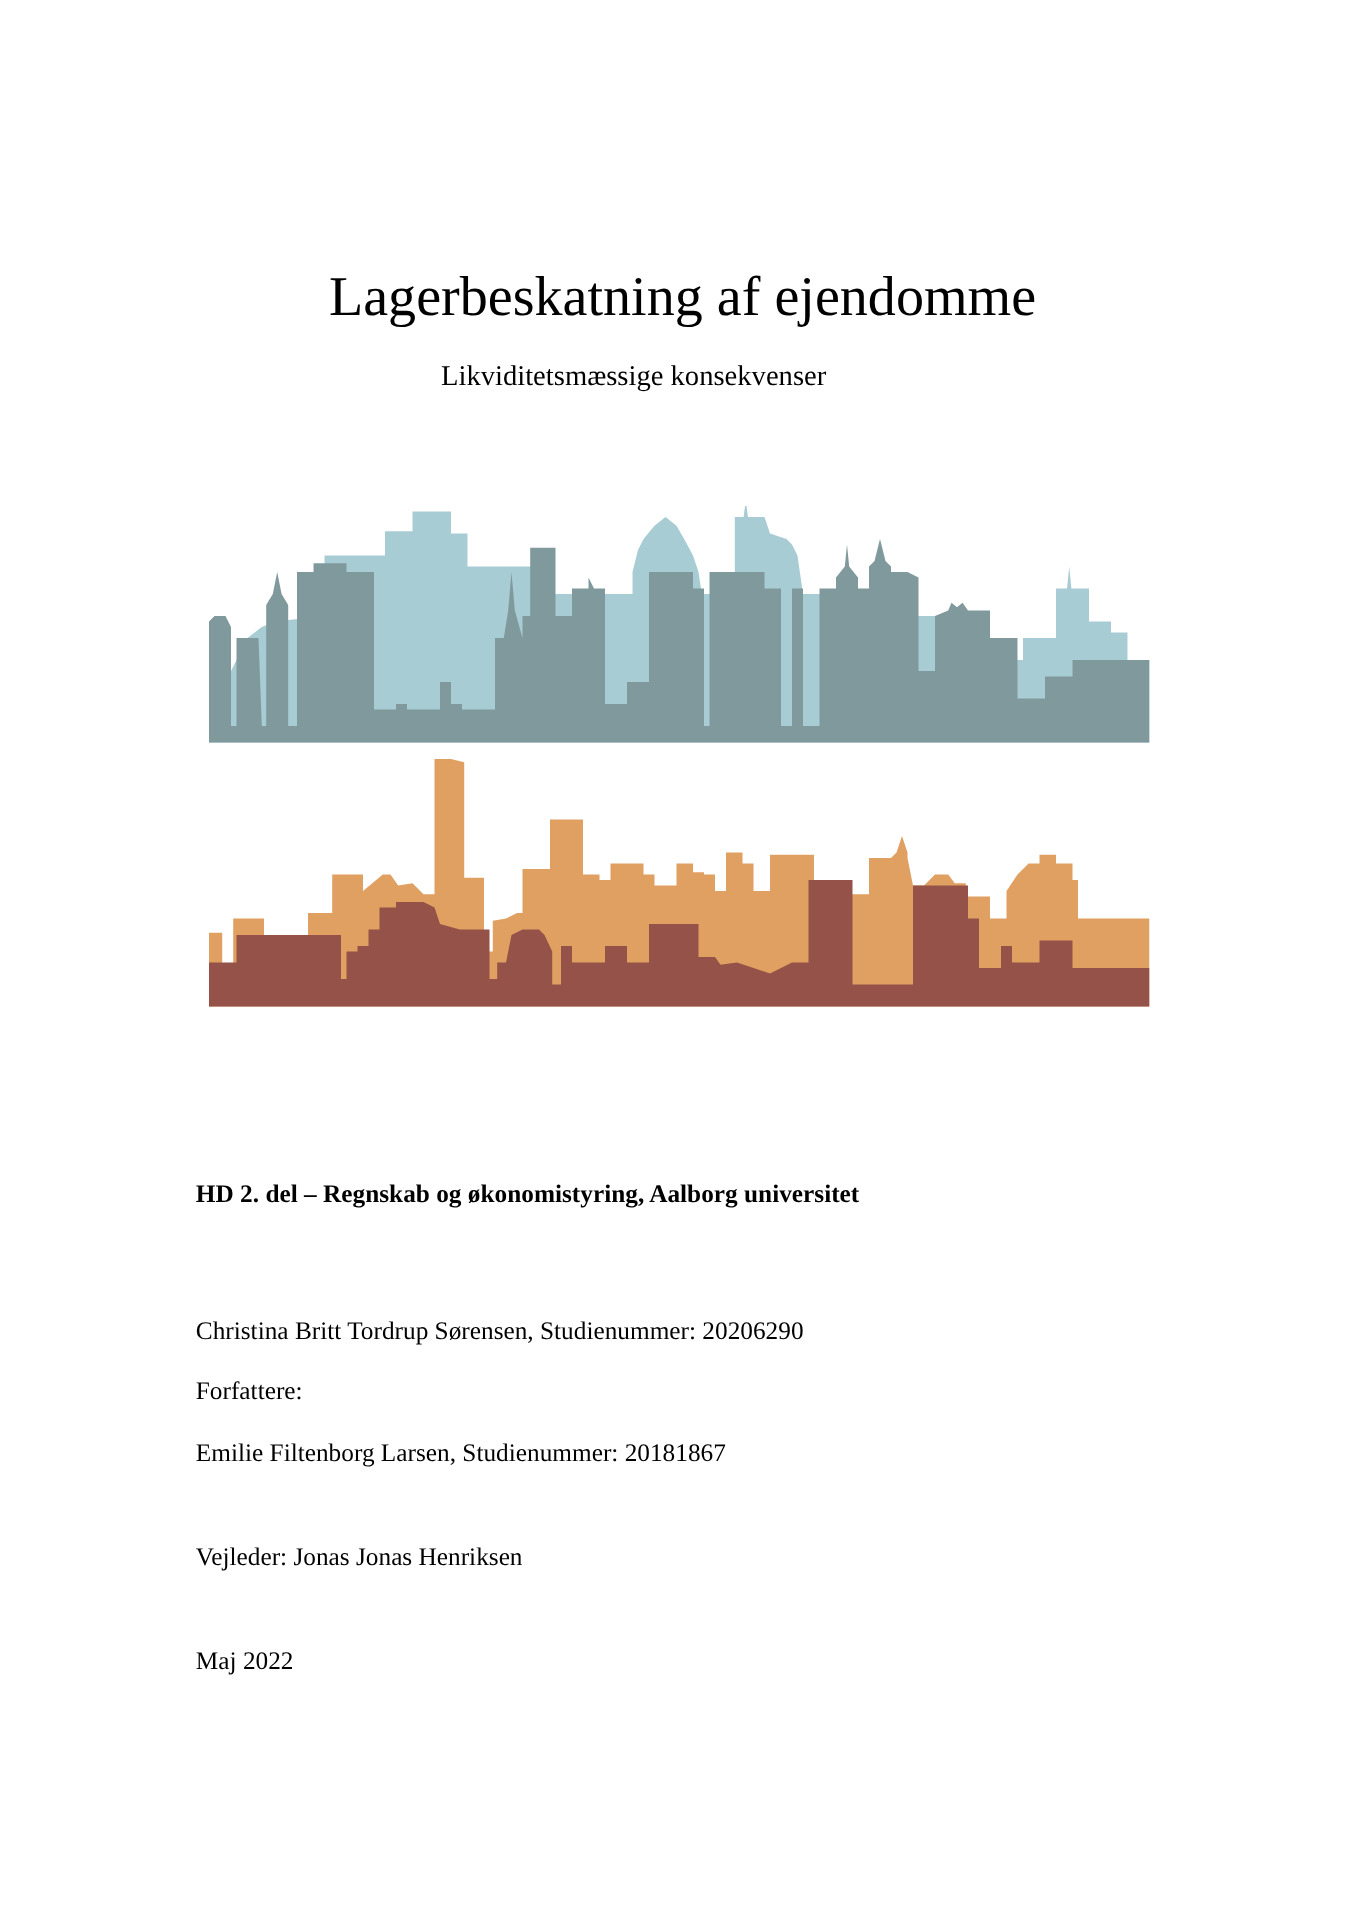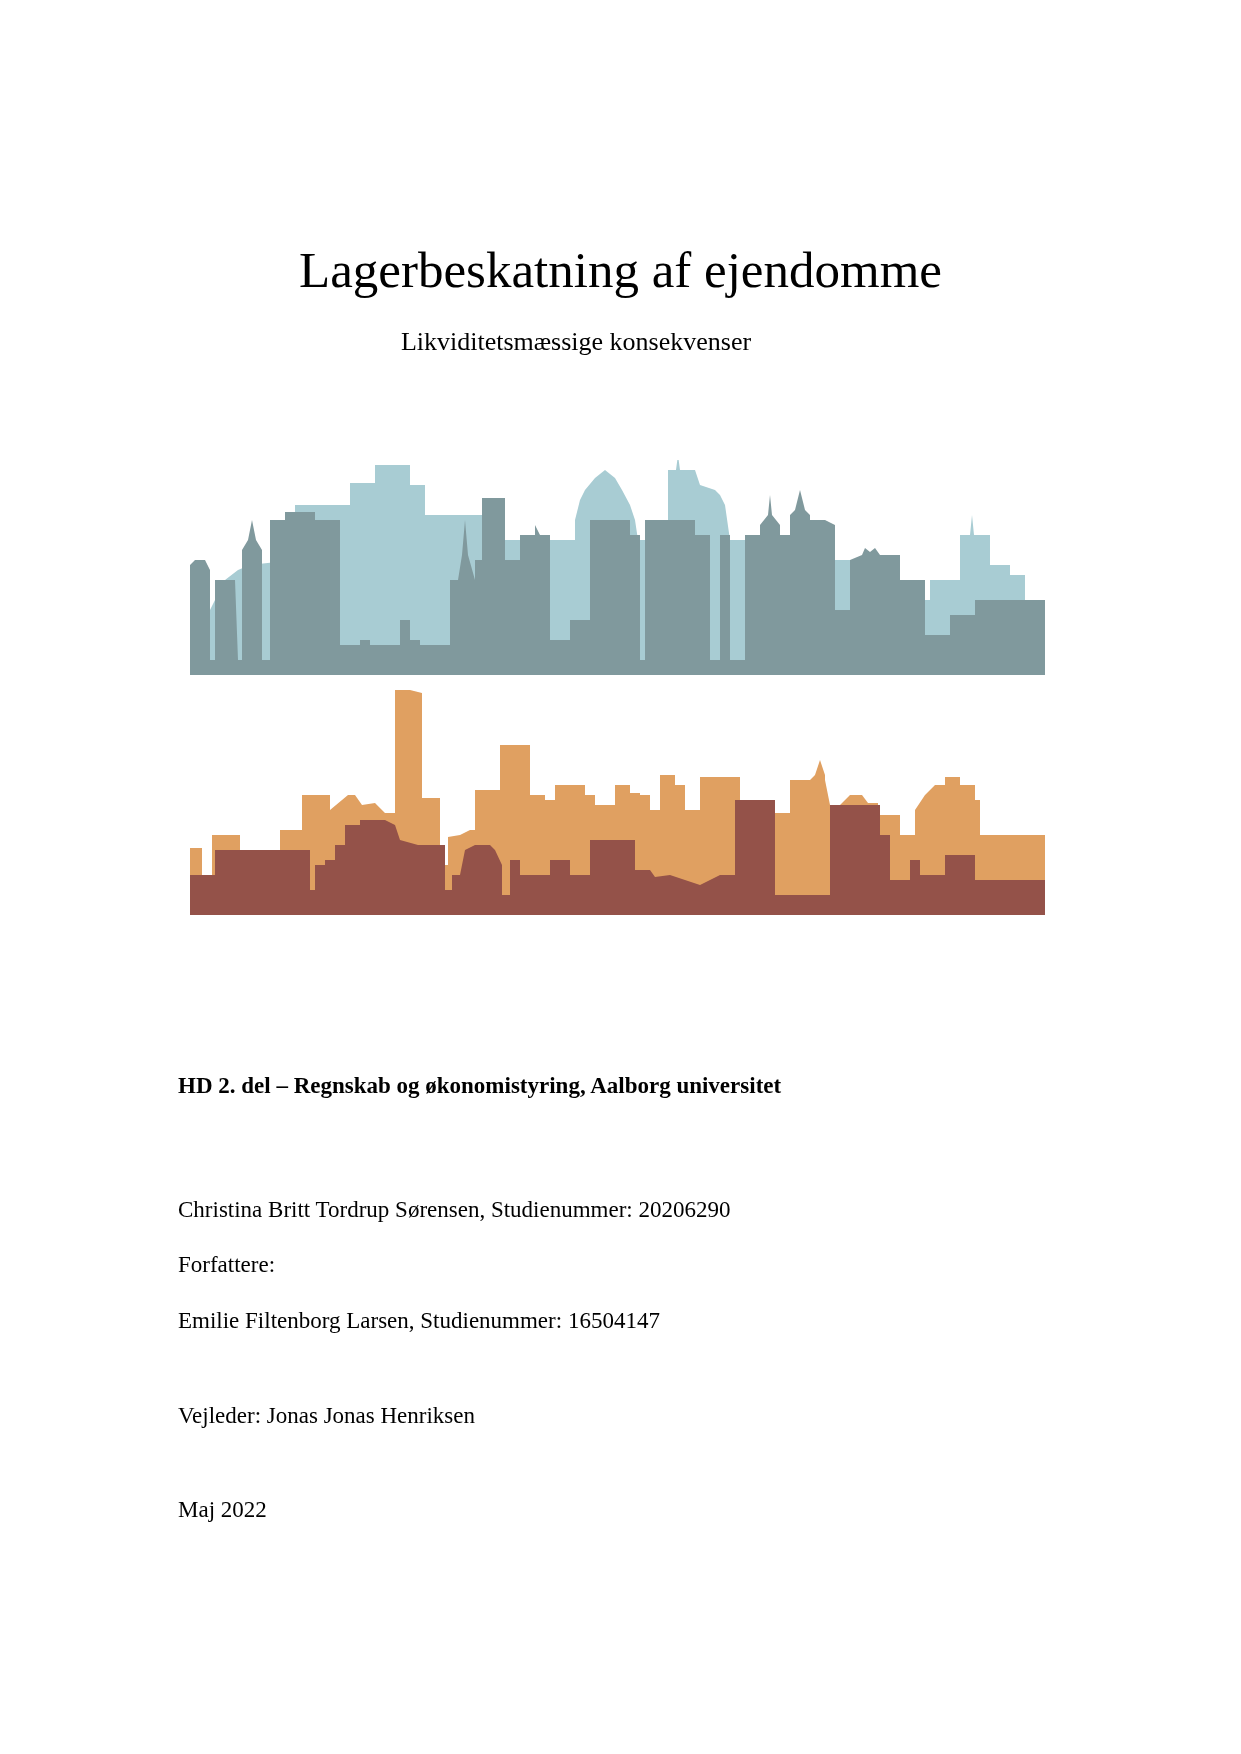--- a/index.html
+++ b/index.html
@@ -75,15 +75,15 @@
       L380 175 L380 190 L400 190 L400 155 L445 155 L445 185 L460 185 L465 192 L480 190
       L495 195 L510 200 L520 195 L530 190 L545 190 L545 115 L585 115 L585 210 L640 210
       L640 120 L690 120 L690 150 L700 150 L700 195 L720 195 L720 175 L730 175 L730 190
       L755 190 L755 170 L785 170 L785 195 L855 195 L855 230 Z"></path>
   </svg>
 </div>
 
 <p class="info bold" style="top:1072px;">HD 2. del – Regnskab og økonomistyring, Aalborg universitet</p>
 <p class="info" style="top:1251px;">Forfattere:</p>
 <p class="info" style="top:1196px;">Christina Britt Tordrup Sørensen, Studienummer: 20206290</p>
-<p class="info" style="top:1307px;">Emilie Filtenborg Larsen, Studienummer: 16504147</p>
+<p class="info" style="top:1307px;">Emilie Filtenborg Larsen, Studienummer: 20181867</p>
 <p class="info" style="top:1402px;">Vejleder: Jonas Jonas Henriksen</p>
 <p class="info" style="top:1496px;">Maj 2022</p>
 
 </body></html>

